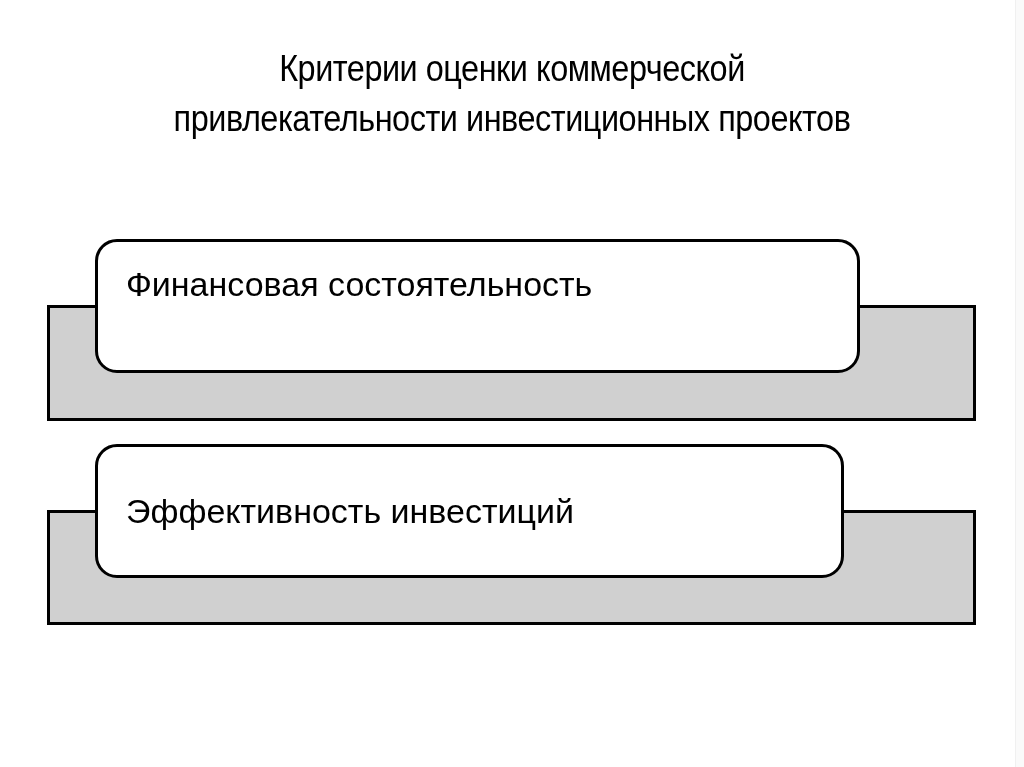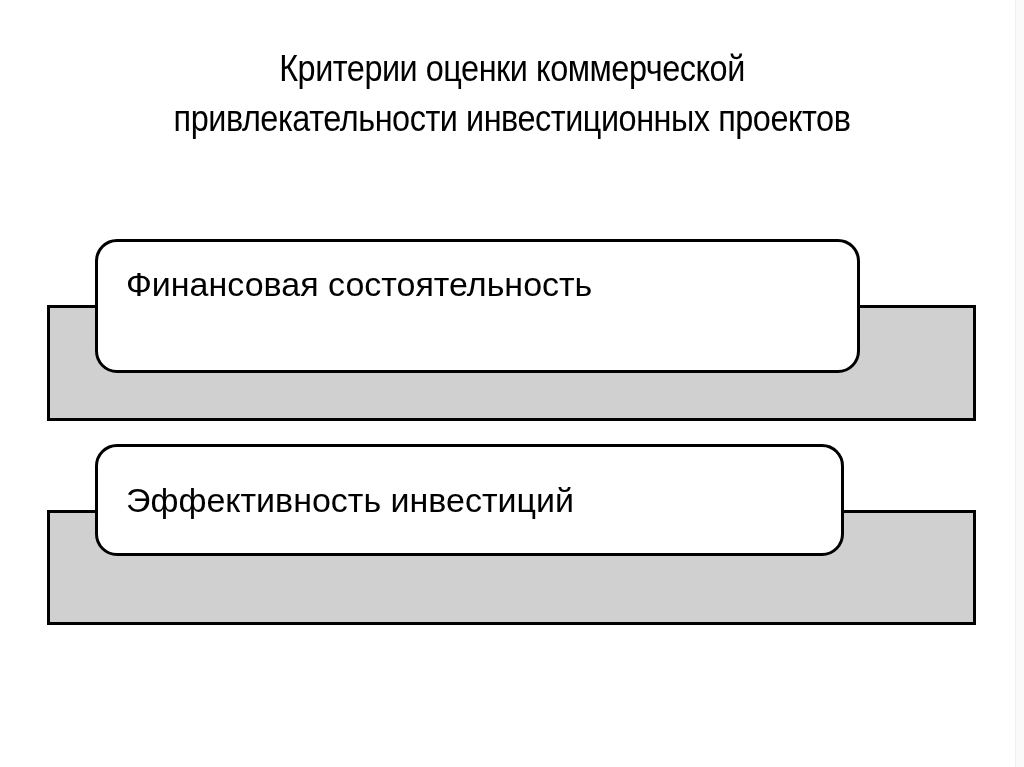--- a/index.html
+++ b/index.html
@@ -67,15 +67,15 @@
   <span>Критерии оценки коммерческой</span>
   <span>привлекательности инвестиционных проектов</span>
 </div>
 
 <div class="gray-band" style="left:47px; top:305px; width:929px; height:116px;"></div>
 <div class="label-box" style="left:95px; top:239px; width:765px; height:134px;">
   <span>Финансовая состоятельность</span>
 </div>
 
 <div class="gray-band" style="left:47px; top:510px; width:929px; height:115px;"></div>
-<div class="label-box single" style="left:95px; top:444px; width:749px; height:112px;">
+<div class="label-box single" style="left:95px; top:444px; width:749px; height:134px;">
   <span>Эффективность инвестиций</span>
 </div>
 
 </body></html>

